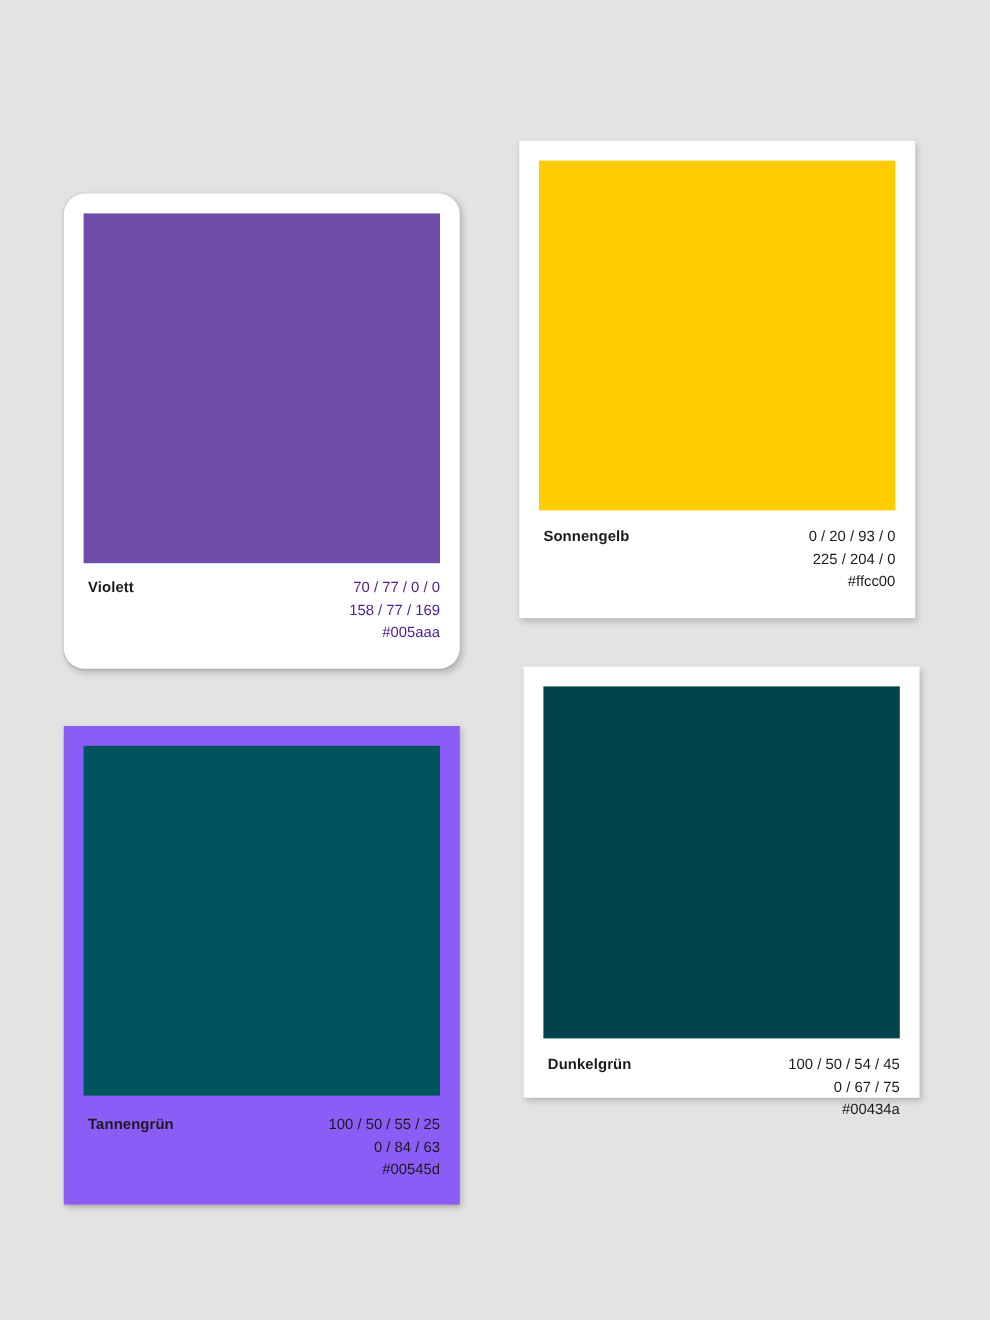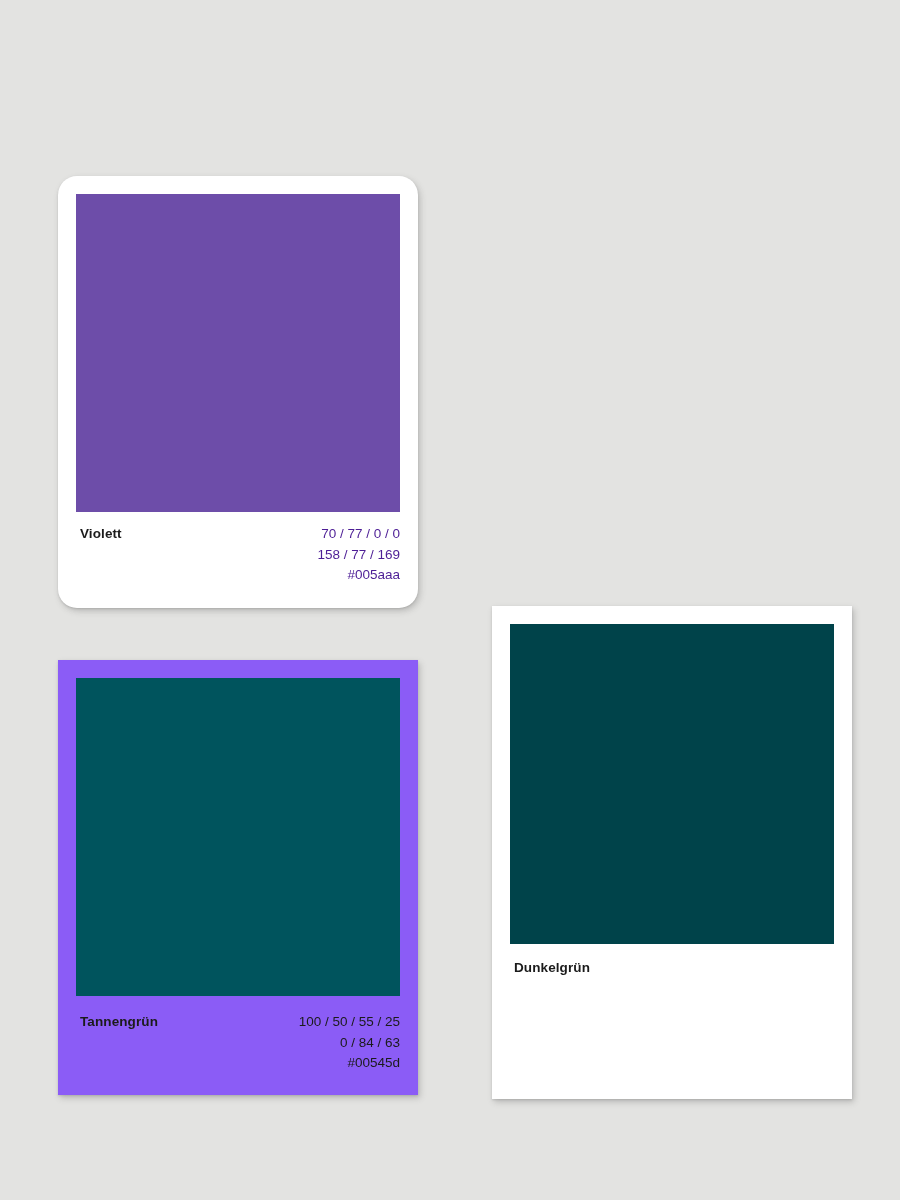--- a/index.html
+++ b/index.html
@@ -92,24 +92,24 @@
     left: 58px;
     top: 660px;
     width: 360px;
     height: 435px;
   }
   #card-tannengruen .color-block { height: 318px; }
   #card-tannengruen .card-info { top: 352px; }
 
   
   #card-dunkelgruen {
-    left: 492px;
+    left: 476px;
     top: 606px;
     width: 360px;
-    height: 493px;
+    height: 392px;
     padding-left: 32px;
   }
   #card-dunkelgruen .color-block { height: 320px; }
   #card-dunkelgruen .card-info { top: 352px; }
 </style>
 </head>
 <body style="background: rgb(227, 227, 225);">
 
 <div id="board">
 
@@ -118,33 +118,49 @@
     <div class="card-info">
       <div class="color-name" style="color: rgb(27, 27, 27);">Violett</div>
       <div class="color-values" style="color: #4c1d95;">
         <div>70 / 77 / 0 / 0</div>
         <div>158 / 77 / 169</div>
         <div>#005aaa</div>
       </div>
     </div>
   </div>
 
+  <div class="swatch-card" id="card-sonnengelb" style="background: rgb(255, 255, 255);">
+    <div class="color-block" style="background: rgb(255, 204, 0);"></div>
+    <div class="card-info">
+      <div class="color-name" style="color: rgb(27, 27, 27);">Sonnengelb</div>
+      <div class="color-values" style="color: rgb(27, 27, 27);">
+        <div>0 / 20 / 93 / 0</div>
+        <div>225 / 204 / 0</div>
+        <div>#ffcc00</div>
+      </div>
+    </div>
+  </div>
 
   <div class="swatch-card" id="card-tannengruen" style="background: #8b5cf6;">
     <div class="color-block" style="background: rgb(0, 84, 93);"></div>
     <div class="card-info">
       <div class="color-name" style="color: rgb(27, 27, 27);">Tannengrün</div>
       <div class="color-values" style="color: rgb(27, 27, 27); text-align: right;">
         <div>100 / 50 / 55 / 25</div>
         <div>0 / 84 / 63</div>
         <div>#00545d</div>
       </div>
     </div>
   </div>
 
   <div class="swatch-card" id="card-dunkelgruen" style="background: rgb(255, 255, 255);">
     <div class="color-block" style="background: rgb(0, 67, 74);"></div>
     <div class="card-info">
       <div class="color-name" style="color: rgb(27, 27, 27);">Dunkelgrün</div>
+      <div class="color-values" style="color: rgb(27, 27, 27);">
+        <div>100 / 50 / 54 / 45</div>
+        <div>0 / 67 / 75</div>
+        <div>#00434a</div>
+      </div>
     </div>
   </div>
 
 </div>
 
 </body></html>

